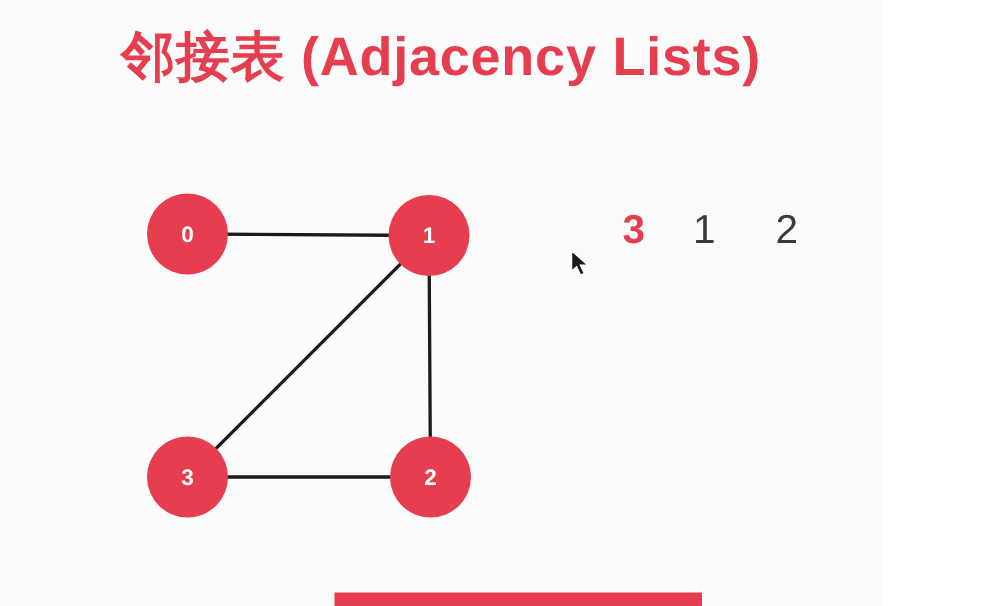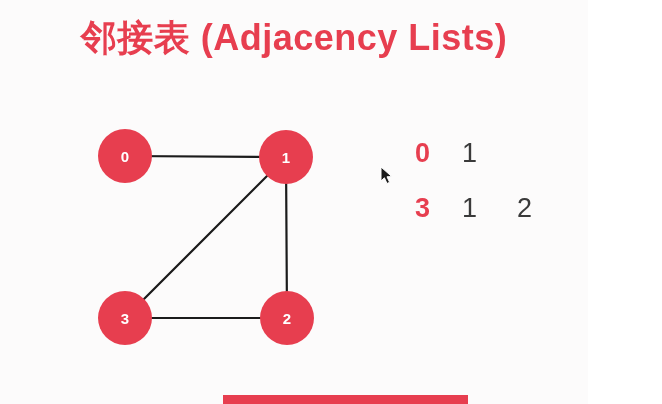--- a/index.html
+++ b/index.html
@@ -121,23 +121,20 @@
   </div>
   <div class="node" style="left:260px; top:291px;">
     <span class="node-label">2</span>
   </div>
   <div class="node" style="left:98px; top:291px;">
     <span class="node-label">3</span>
   </div>
 
   <div class="adj-list">
     <div class="adj-row">
-      <span class="adj-vertex">0</span><span class="adj-neighbor">1</span>
-    </div>
-    <div class="adj-row">
       <span class="adj-vertex">3</span><span class="adj-neighbor">1</span><span class="adj-neighbor">2</span>
     </div>
   </div>
 
   <svg class="cursor" width="15" height="20" viewBox="0 0 15 20">
     <path d="M1,1 L1,15 L4.4,11.8 L7,17.5 L9.6,16.3 L7,10.8 L11.8,10.6 Z" fill="#1a1a1a" stroke="#ffffff" stroke-width="1"></path>
   </svg>
 
   <div class="footer-bar"></div>
 

